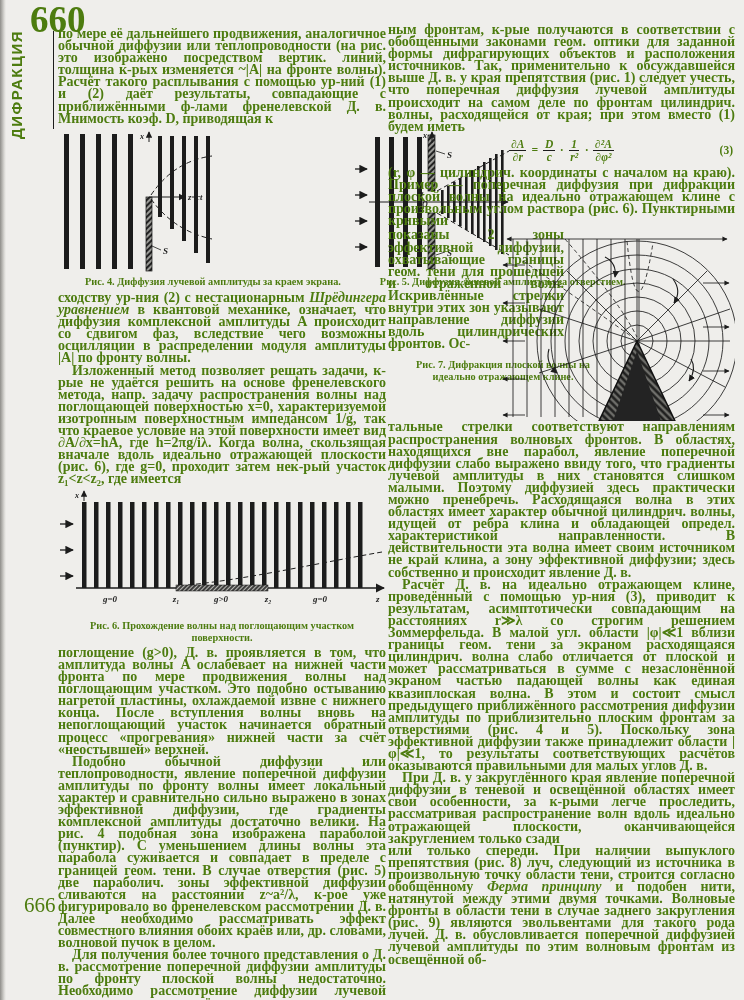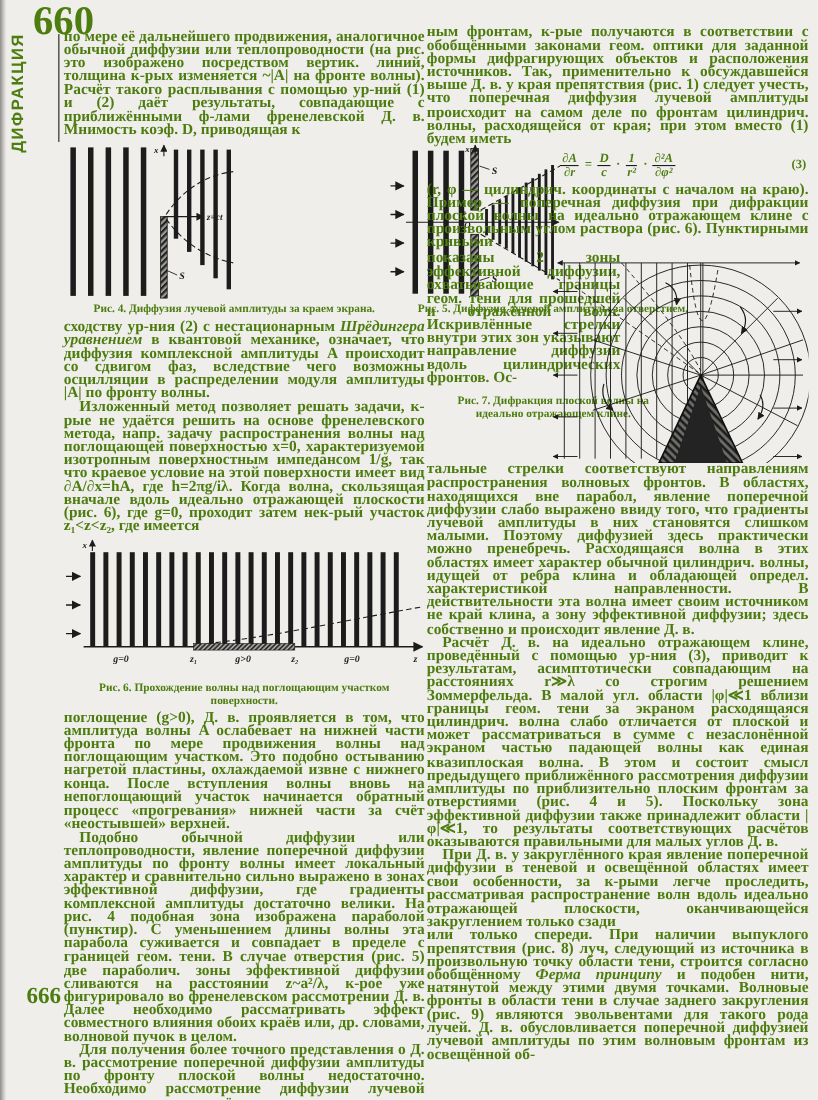--- a/index.html
+++ b/index.html
@@ -5,21 +5,21 @@
   html,body{margin:0;padding:0;}
   body{width:744px;height:1000px;background:#c9c8c4;font-family:"Liberation Serif",serif;}
   .page{position:relative;width:744px;height:1000px;background:#efeeeb;overflow:hidden;
         color:#4d7c0f;font-weight:700;}
   .scan-edge{position:absolute;left:0;top:0;width:6px;height:100%;
         background:linear-gradient(90deg,#8f8e8a,#d9d8d4 70%,#efeeeb);}
   .pagenum-top{position:absolute;left:30px;top:0px;font-size:37px;line-height:40px;font-weight:700;}
   .margin-word{position:absolute;left:8px;top:30px;writing-mode:vertical-rl;transform:rotate(180deg);
         font-family:"Liberation Sans",sans-serif;font-weight:700;font-size:15px;letter-spacing:1.5px;}
   .margin-rule{position:absolute;left:53px;top:31px;height:98px;border-left:1.6px solid #1c1c1c;}
-  .pagenum-bottom{position:absolute;left:24px;top:893px;font-size:21px;font-weight:700;}
+  .pagenum-bottom{position:absolute;left:24px;top:893px;font-size:21px;font-weight:400;}
   .col{position:absolute;top:28px;}
   .col-left{left:58px;width:328px;}
   .col-right{left:388px;top:24px;width:347px;}
   p.t{margin:0;text-align:justify;font-size:14px;line-height:12.1px;
       text-justify:inter-word;hyphens:manual;}
   p.t.indent{text-indent:14px;}
   .figrow{display:flex;gap:12px;margin:4px 0 5px 0;}
   .figblock{flex:0 0 auto;}
   .figcap{font-size:10.3px;line-height:11.2px;text-align:center;margin-top:2px;font-weight:700;margin-left:27px;}
   .fig6block{margin:3px 0 4px 0;text-align:center;}

